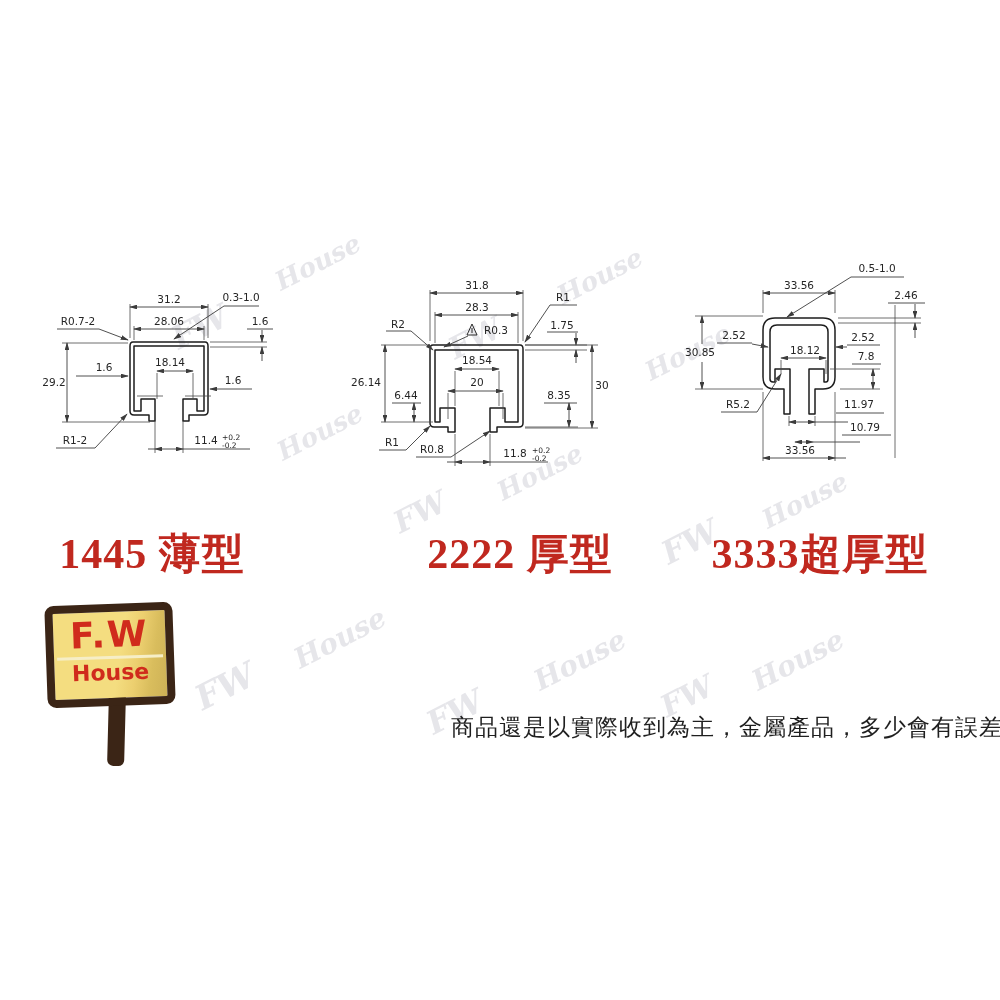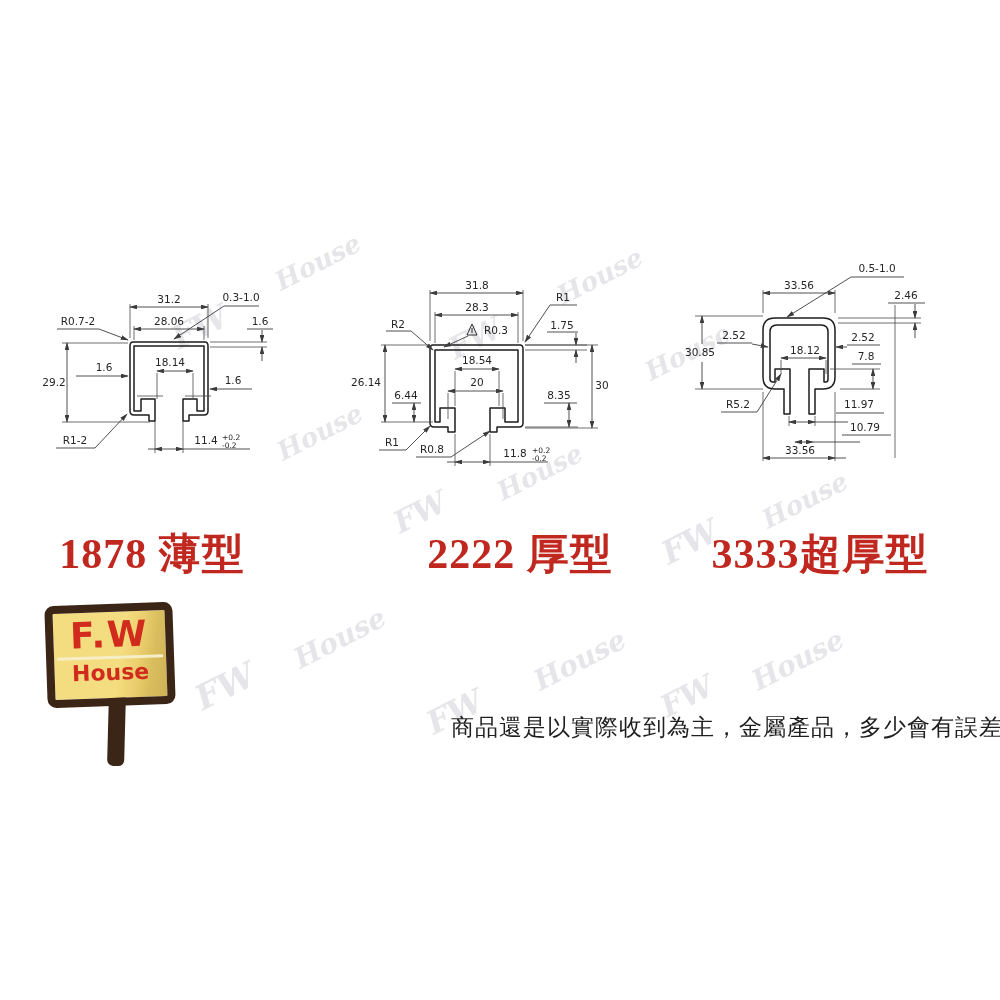--- a/index.html
+++ b/index.html
@@ -311,21 +311,21 @@
       <g>
         <line class="ext" x1="763" y1="392" x2="763" y2="461"></line>
         <line class="ext" x1="835" y1="392" x2="835" y2="461"></line>
         <line class="dim" x1="763" y1="458" x2="835" y2="458" marker-start="url(#ar)" marker-end="url(#ar)"></line>
         <line class="dim" x1="835" y1="458" x2="846" y2="458"></line>
         <text class="dt" x="800" y="454" text-anchor="middle">33.56</text>
       </g>
     </g>
   </svg>
 
-  <div class="rl" id="lb1">1878 薄型</div>
+  <div class="rl" id="lb1">1445 薄型</div>
   <div class="rl" id="lb2">2222 厚型</div>
   <div class="rl" id="lb3">3333超厚型</div>
 
   <div id="logo">
     <div class="stick"></div>
     <div class="board">
       <div class="fw">F.W</div>
       <div class="bdiv"></div>
       <div class="house">House</div>
     </div>

